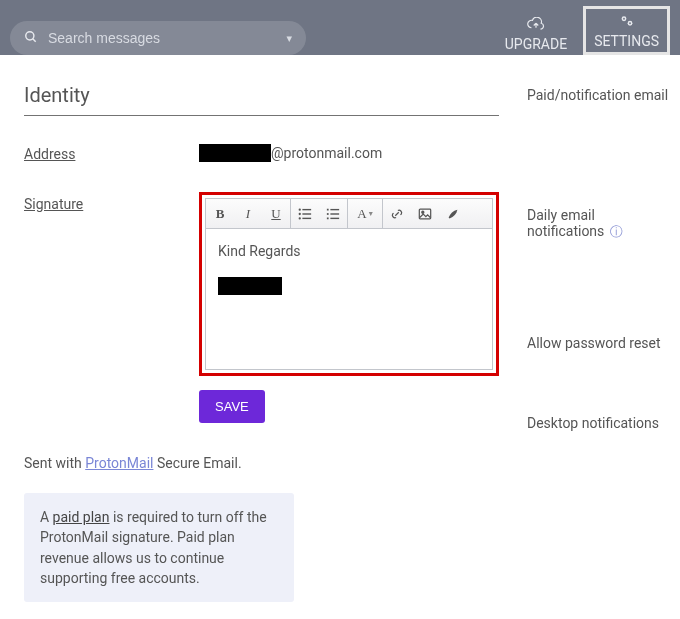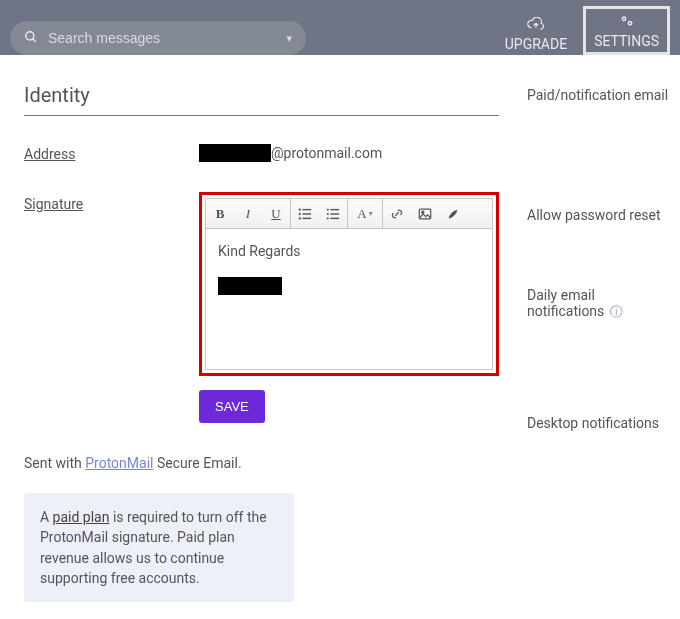--- a/index.html
+++ b/index.html
@@ -329,23 +329,23 @@
         </div>
       </div>
     </div>
 
   </div>
 
   <div class="col-right">
 
     <div class="right-item first">Paid/notification email</div>
 
-    <div class="right-item tight">Allow password reset</div>
-
     <div class="right-item">
       <span>Daily email notifications</span>
       <span class="info-icon">ⓘ</span>
     </div>
 
+    <div class="right-item tight">Allow password reset</div>
+
     <div class="right-item">Desktop notifications</div>
   </div>
 
 </div>
 
 </body></html>

